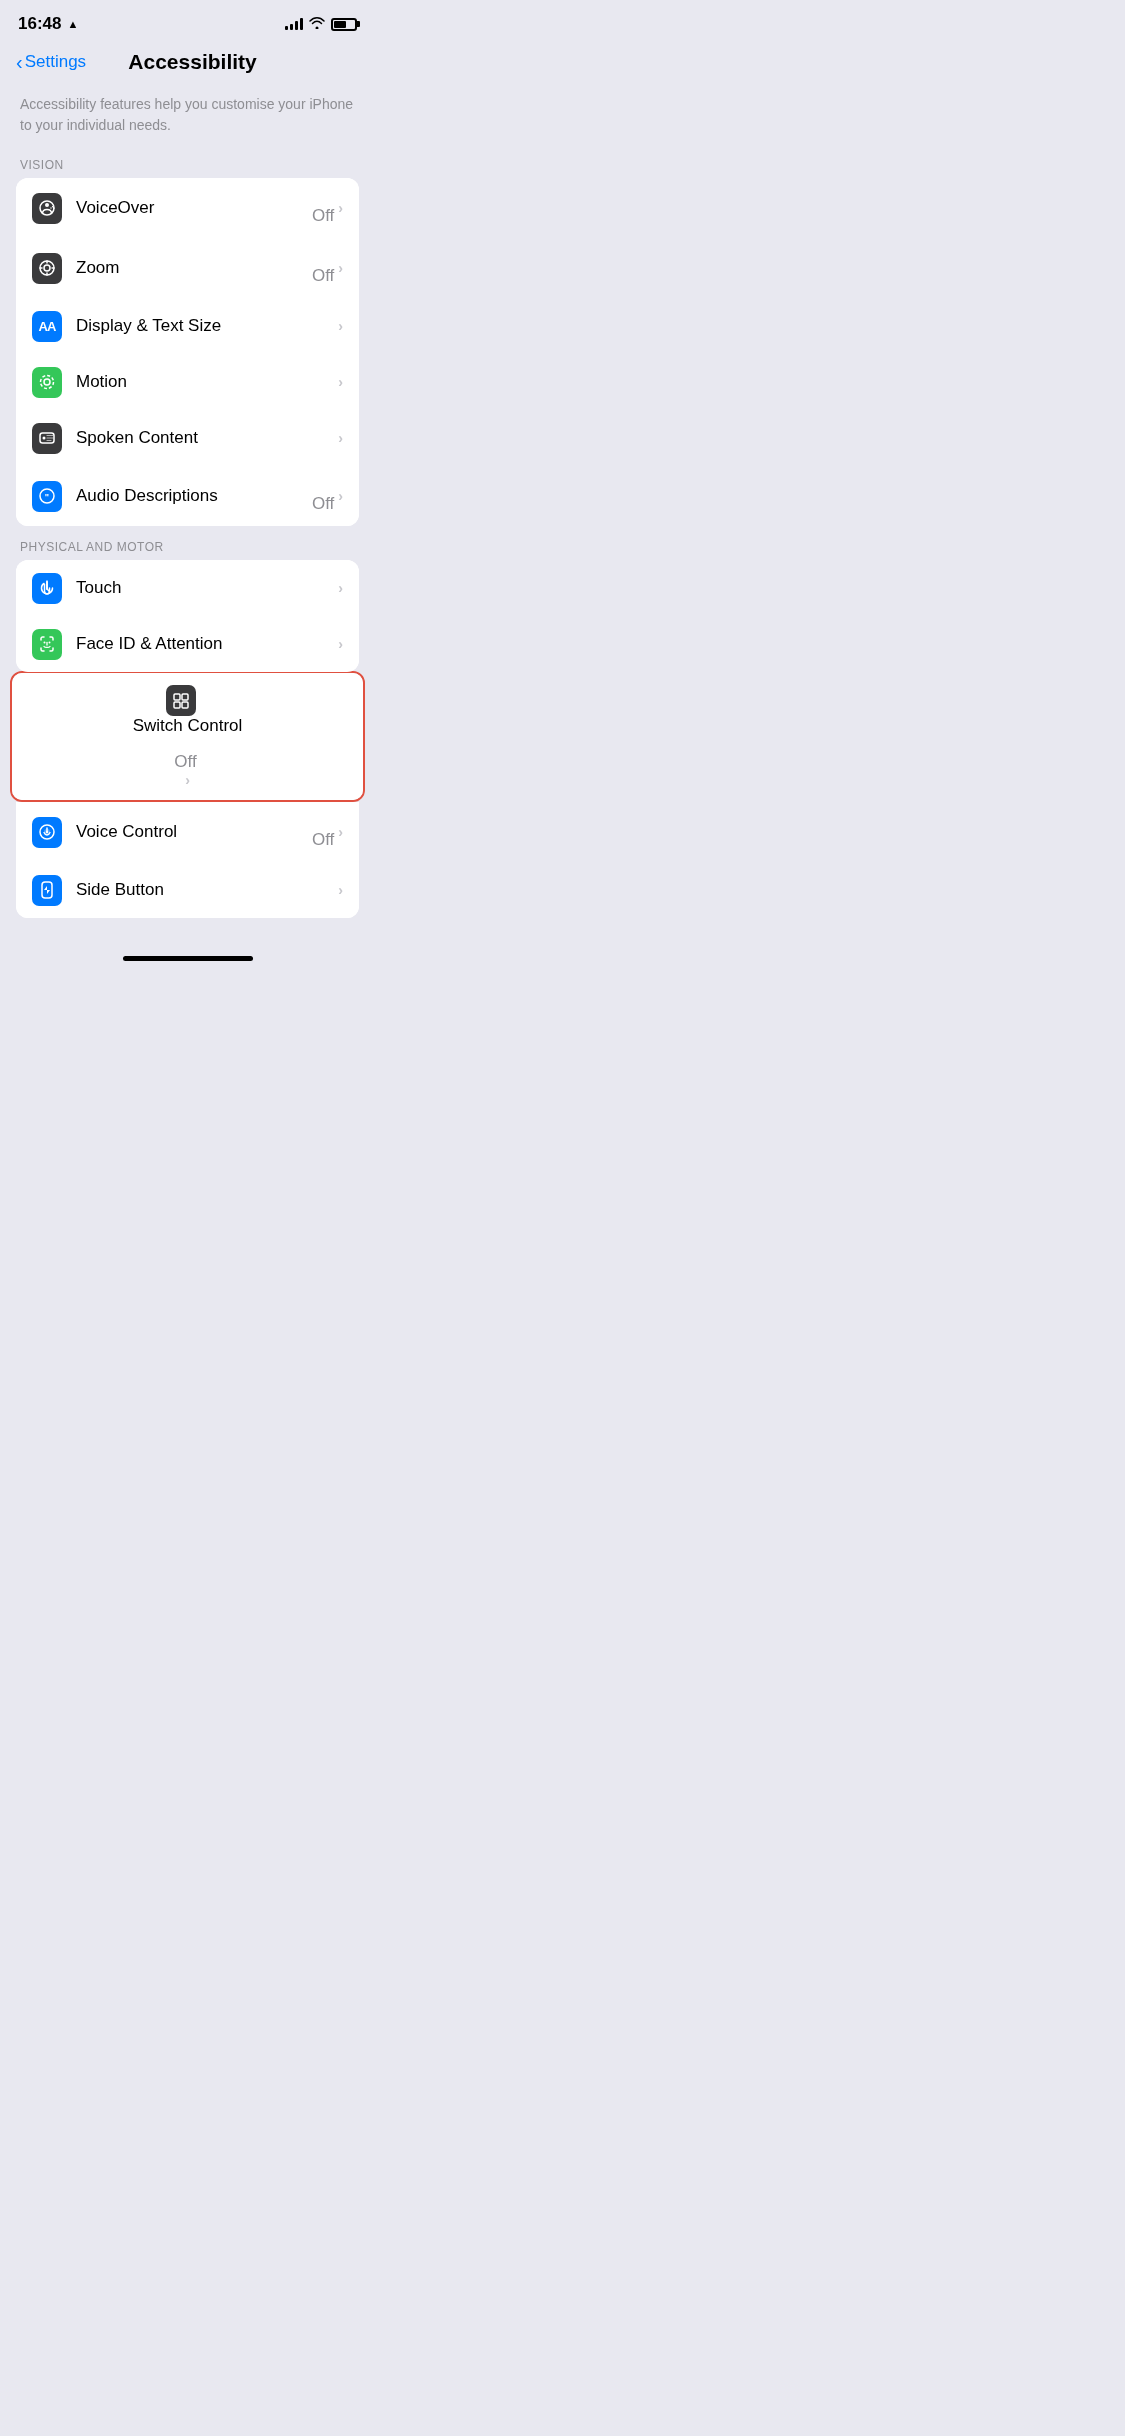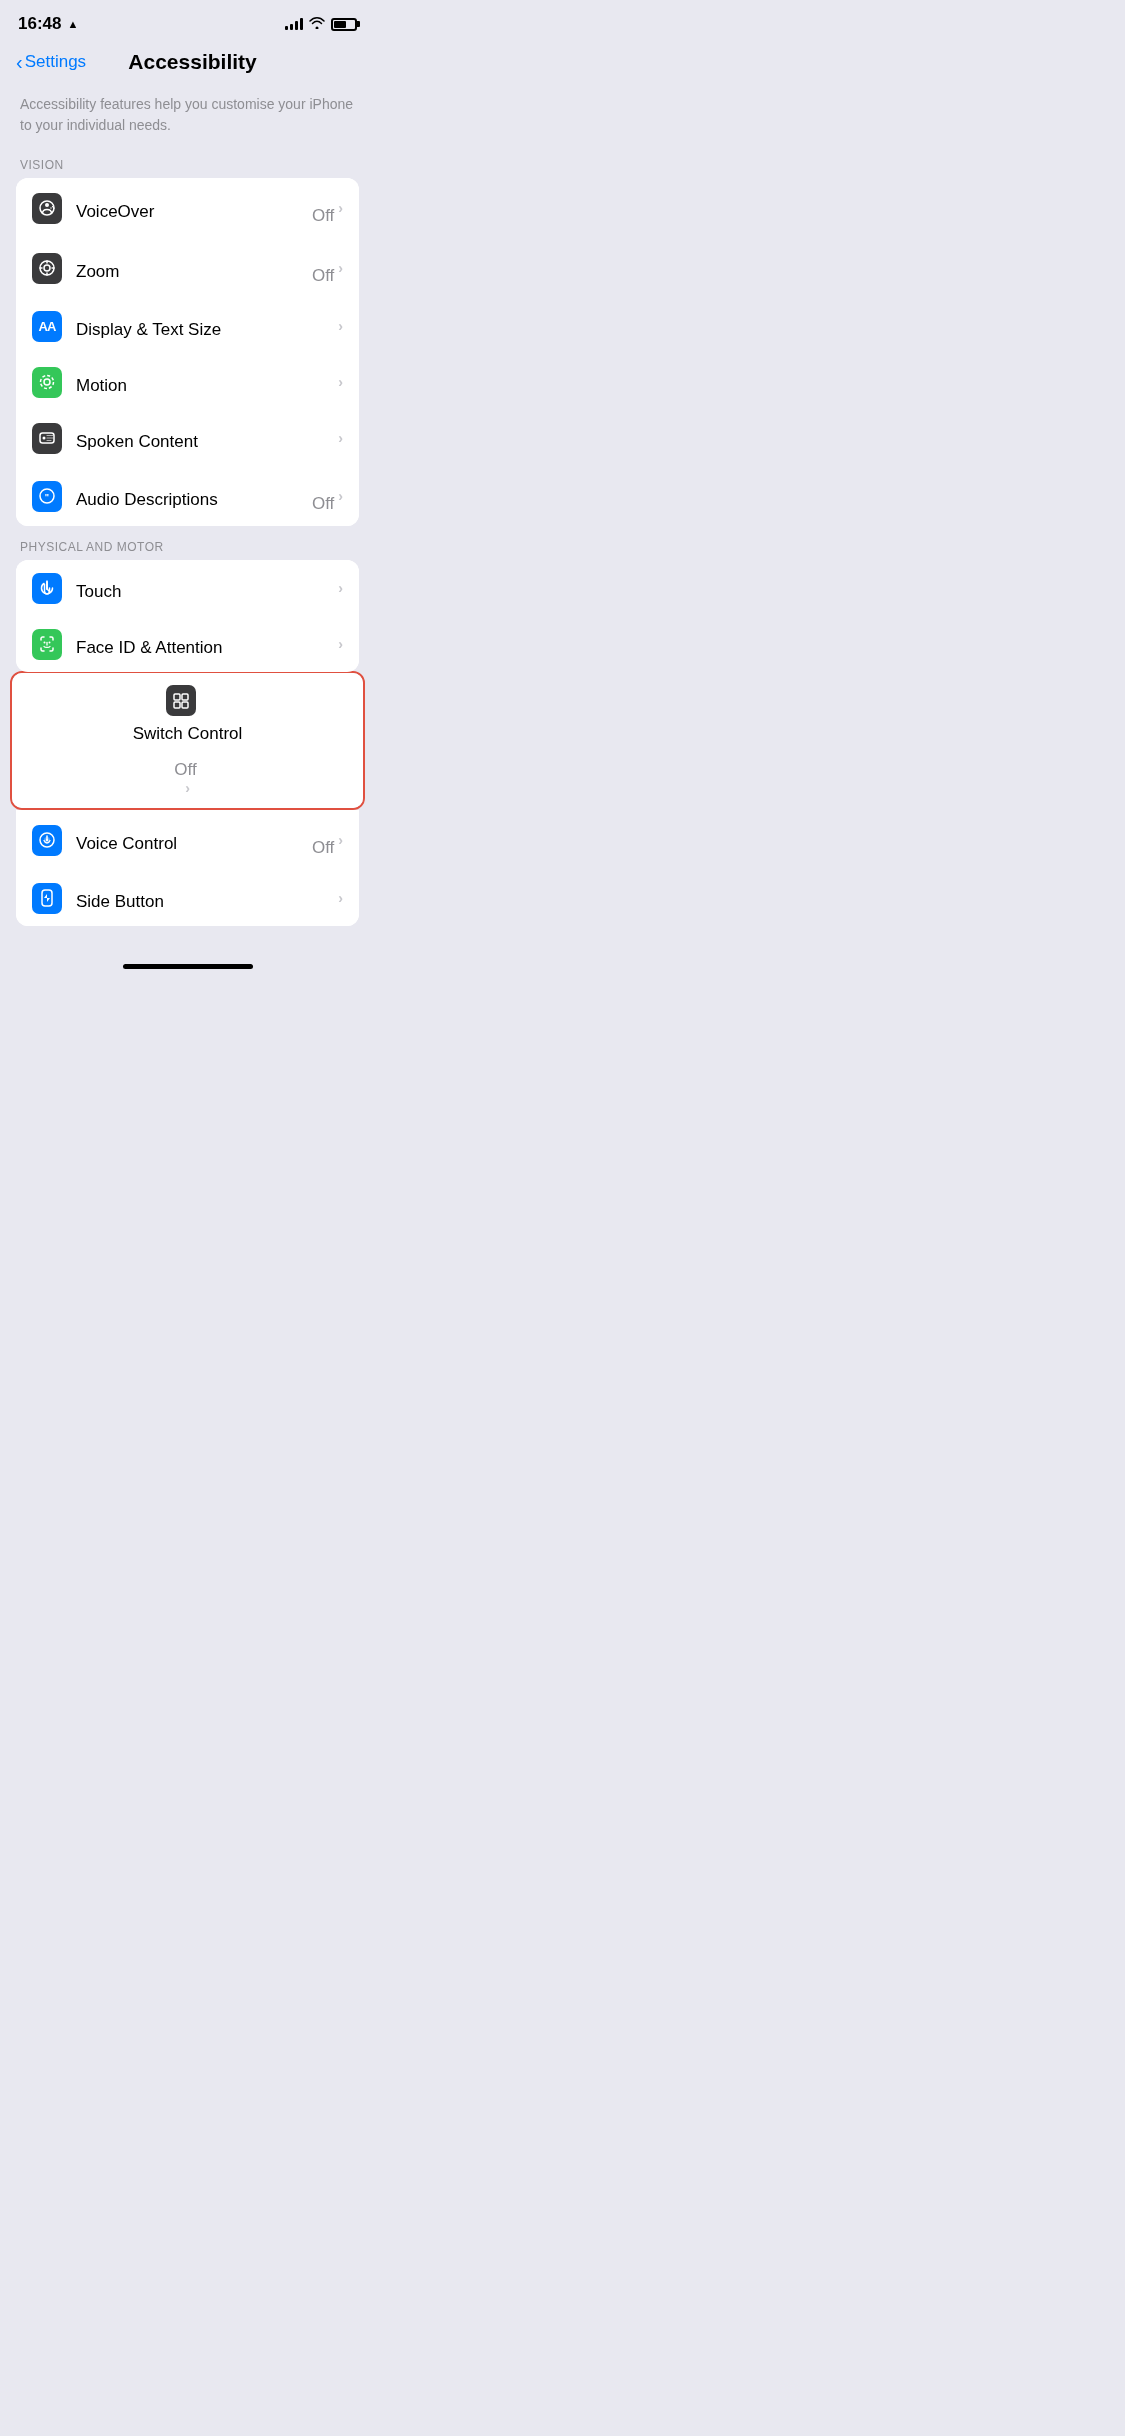--- a/index.html
+++ b/index.html
@@ -176,21 +176,20 @@
       margin-right: 14px;
       flex-shrink: 0;
       font-size: 16px;
       color: #fff;
     }
 
     .item-label {
       flex: 1;
       font-size: 17px;
       color: #000;
-      margin-top: 8px;
     }
 
     .item-value {
       font-size: 17px;
       color: #8e8e93;
       margin-right: 4px;
       margin-top: 16px;
     }
 
     .chevron-right {

